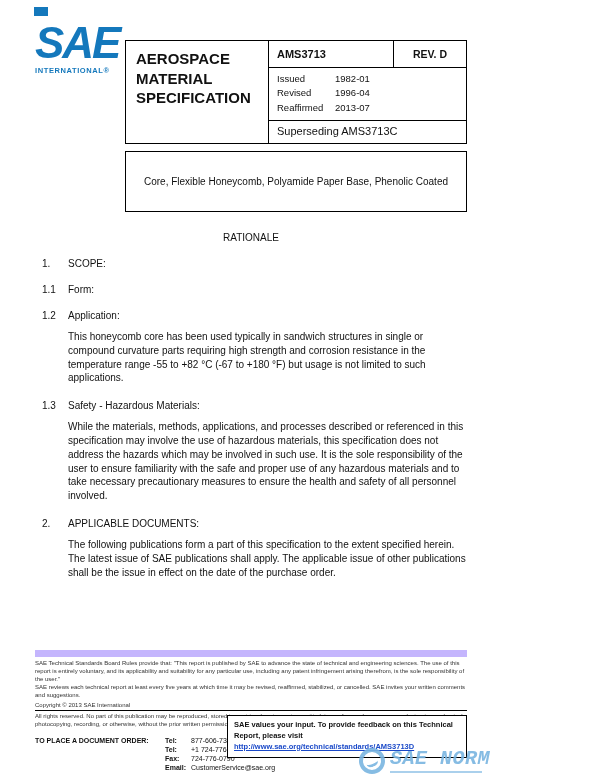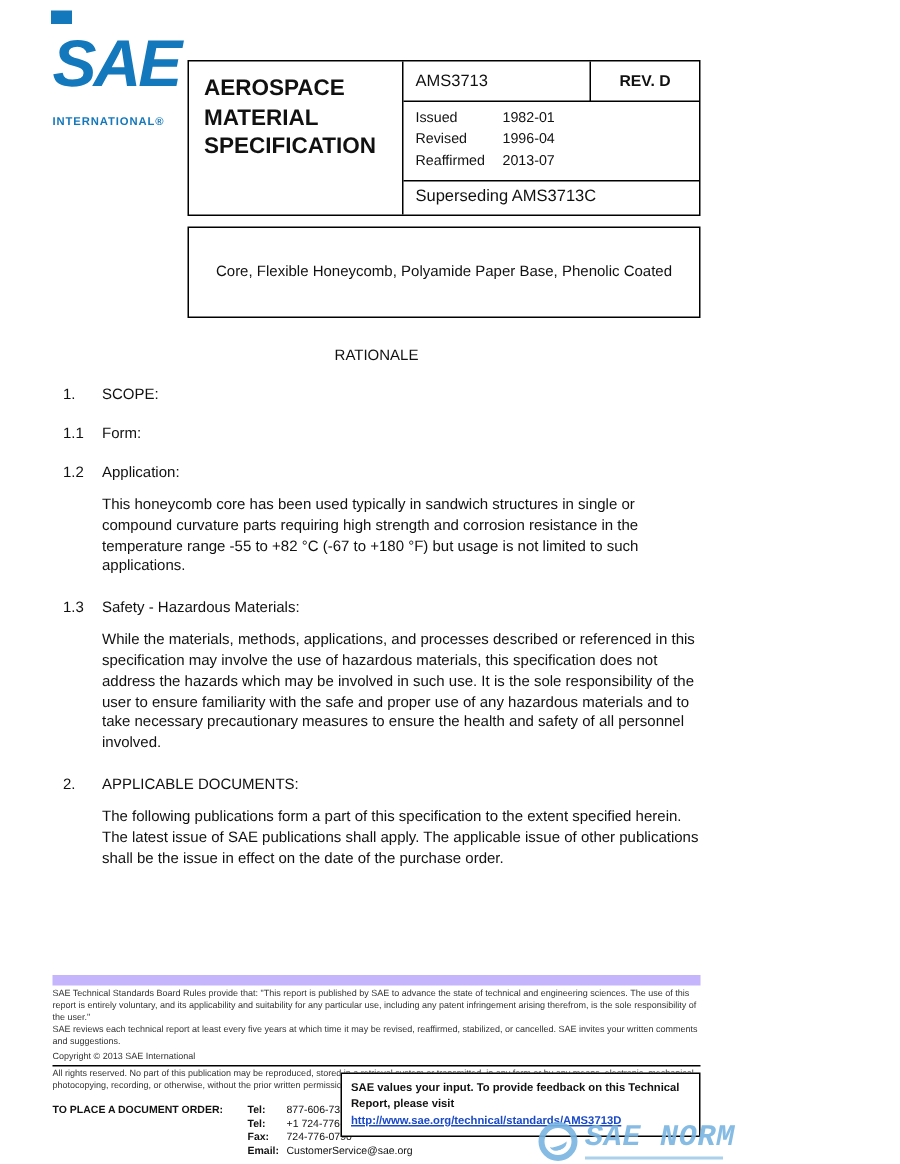--- a/index.html
+++ b/index.html
@@ -8,26 +8,26 @@
   .page { position:relative; width:492px; height:776px; background:#fff; overflow:hidden; }
 
   .corner-mark { position:absolute; left:34px; top:7px; width:14px; height:9px; background:var(--brand-blue); }
 
   .content { position:absolute; left:35px; right:25px; top:12px; }
 
   
   .header { display:flex; }
   .logo { width:90px; padding-top:10px; }
   .logo-sae { font-size:44px; font-weight:bold; font-style:italic; letter-spacing:-2px; line-height:0.95; color:var(--brand-blue); }
-  .logo-intl { font-size:7.5px; font-weight:bold; letter-spacing:0.6px; color:var(--brand-blue); margin-top:12px; }
+  .logo-intl { font-size:7.5px; font-weight:bold; letter-spacing:0.6px; color:var(--brand-blue); margin-top:2px; }
 
   .header-right { flex:1; padding-top:28px; }
   .header-table { border:1.5px solid #000; display:grid; grid-template-columns:1fr 125px 72px; grid-template-rows:27px 53px 22px; }
   .cell-title { grid-area:1/1/4/2; border-right:1.5px solid #000; padding:8px 10px; font-size:15px; font-weight:bold; line-height:1.3; }
-  .cell-doc { grid-area:1/2/2/3; border-right:1.5px solid #000; border-bottom:1.5px solid #000; font-size:11px; font-weight:normal; padding:7px 8px; }
+  .cell-doc { grid-area:1/2/2/3; border-right:1.5px solid #000; border-bottom:1.5px solid #000; font-size:11px; font-weight:bold; padding:7px 8px; }
   .cell-rev { grid-area:1/3/2/4; border-bottom:1.5px solid #000; font-size:10.5px; font-weight:bold; padding:7px 0; text-align:center; }
   .cell-dates { grid-area:2/2/3/4; border-bottom:1.5px solid #000; font-size:9.5px; padding:4px 8px; line-height:1.5; }
   .date-row { display:flex; }
   .date-label { width:58px; }
   .cell-sup { grid-area:3/2/4/4; font-size:11px; padding:4px 8px; }
 
   .subject-box { border:1.5px solid #000; margin-top:7px; text-align:center; font-size:10px; padding:24px 4px; }
 
   
   .rationale-head { text-align:center; font-size:10px; margin-top:20px; }

